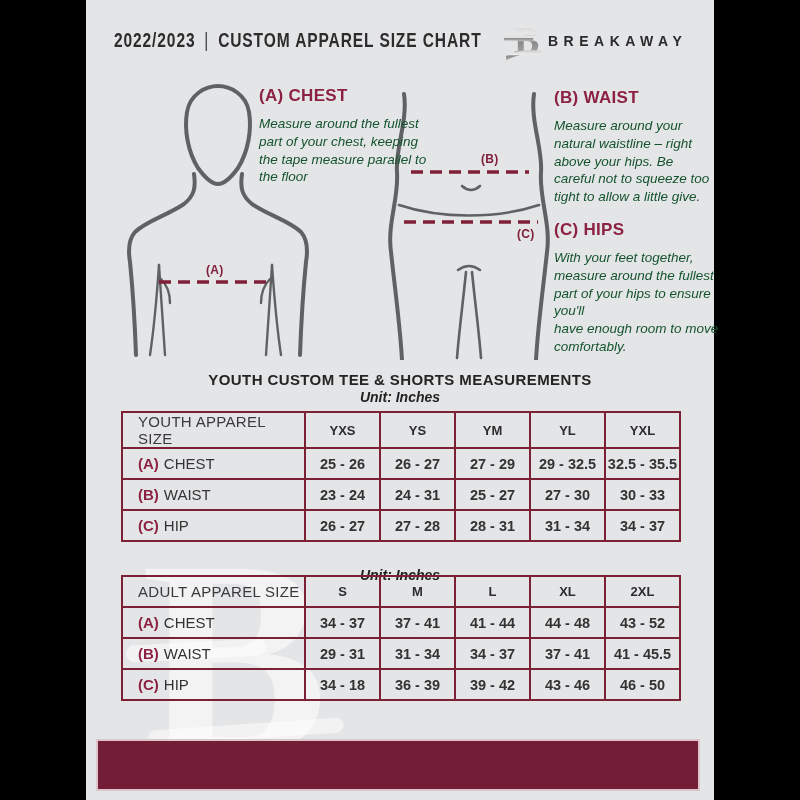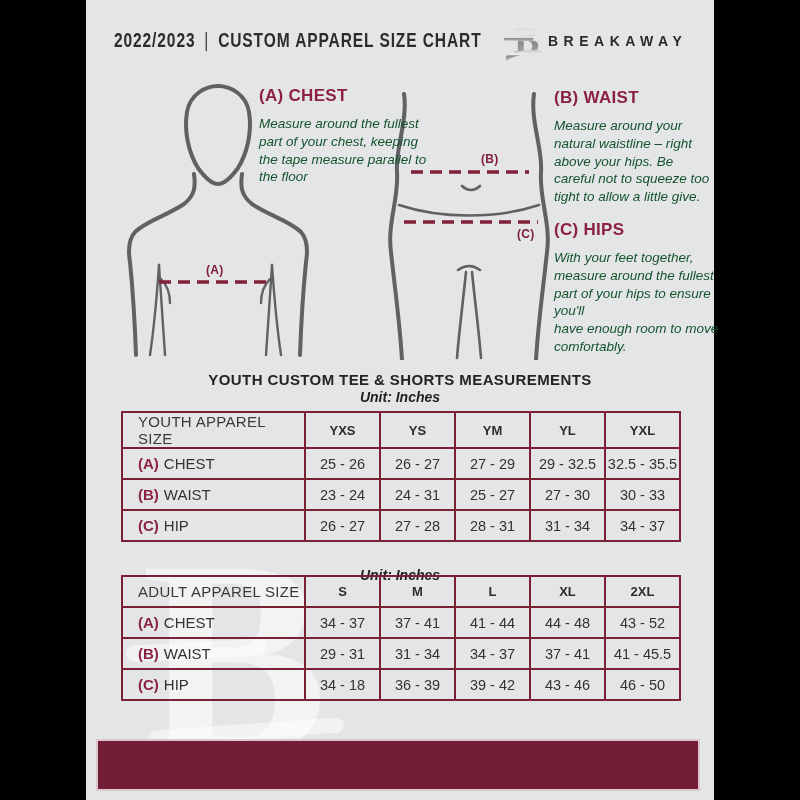--- a/index.html
+++ b/index.html
@@ -47,21 +47,21 @@
     letter-spacing:.4px;color:#242424;
   }
   .sec-unit{
     left:0;width:628px;text-align:center;font-style:italic;font-weight:600;
     font-size:14px;color:#222;
   }
   table.size{
     border-collapse:collapse;table-layout:fixed;width:558px;background:transparent;
   }
   table.size td,table.size th{
-    border:2px solid #7c2036;padding:0;font-weight:400;font-size:14.5px;color:#333;
+    border:2px solid #7c2036;padding:0;font-weight:700;font-size:14.5px;color:#333;
     text-align:center;height:29px;
   }
   table.size th{font-weight:700;font-size:13px;color:#2d2d2e;}
   table.size th.lbl-col{
     text-align:left;padding-left:15px;font-weight:400;font-size:15px;
     letter-spacing:.3px;color:#3a3a3c;
   }
   table.size td.lbl-col{
     text-align:left;padding-left:15px;font-weight:400;font-size:15px;color:#333;
   }

